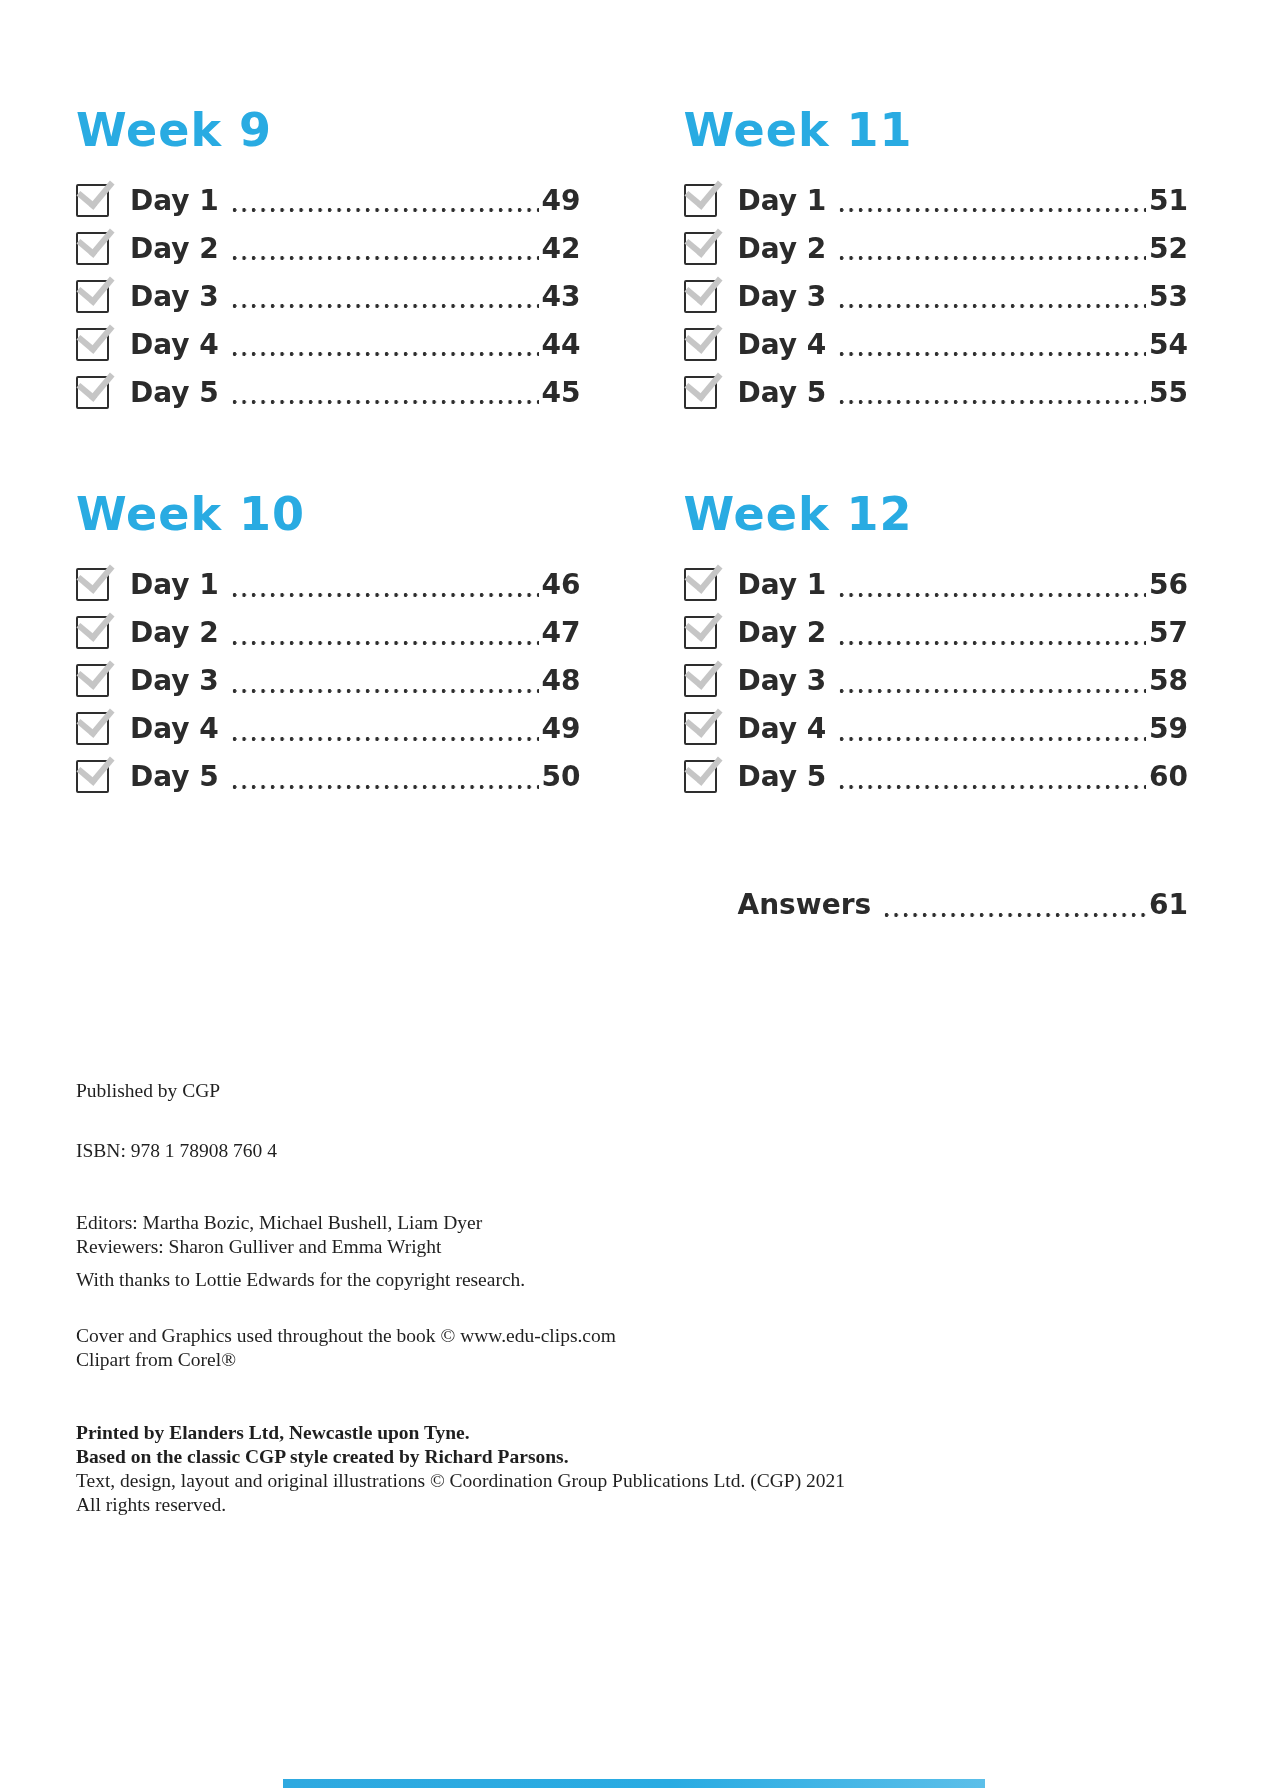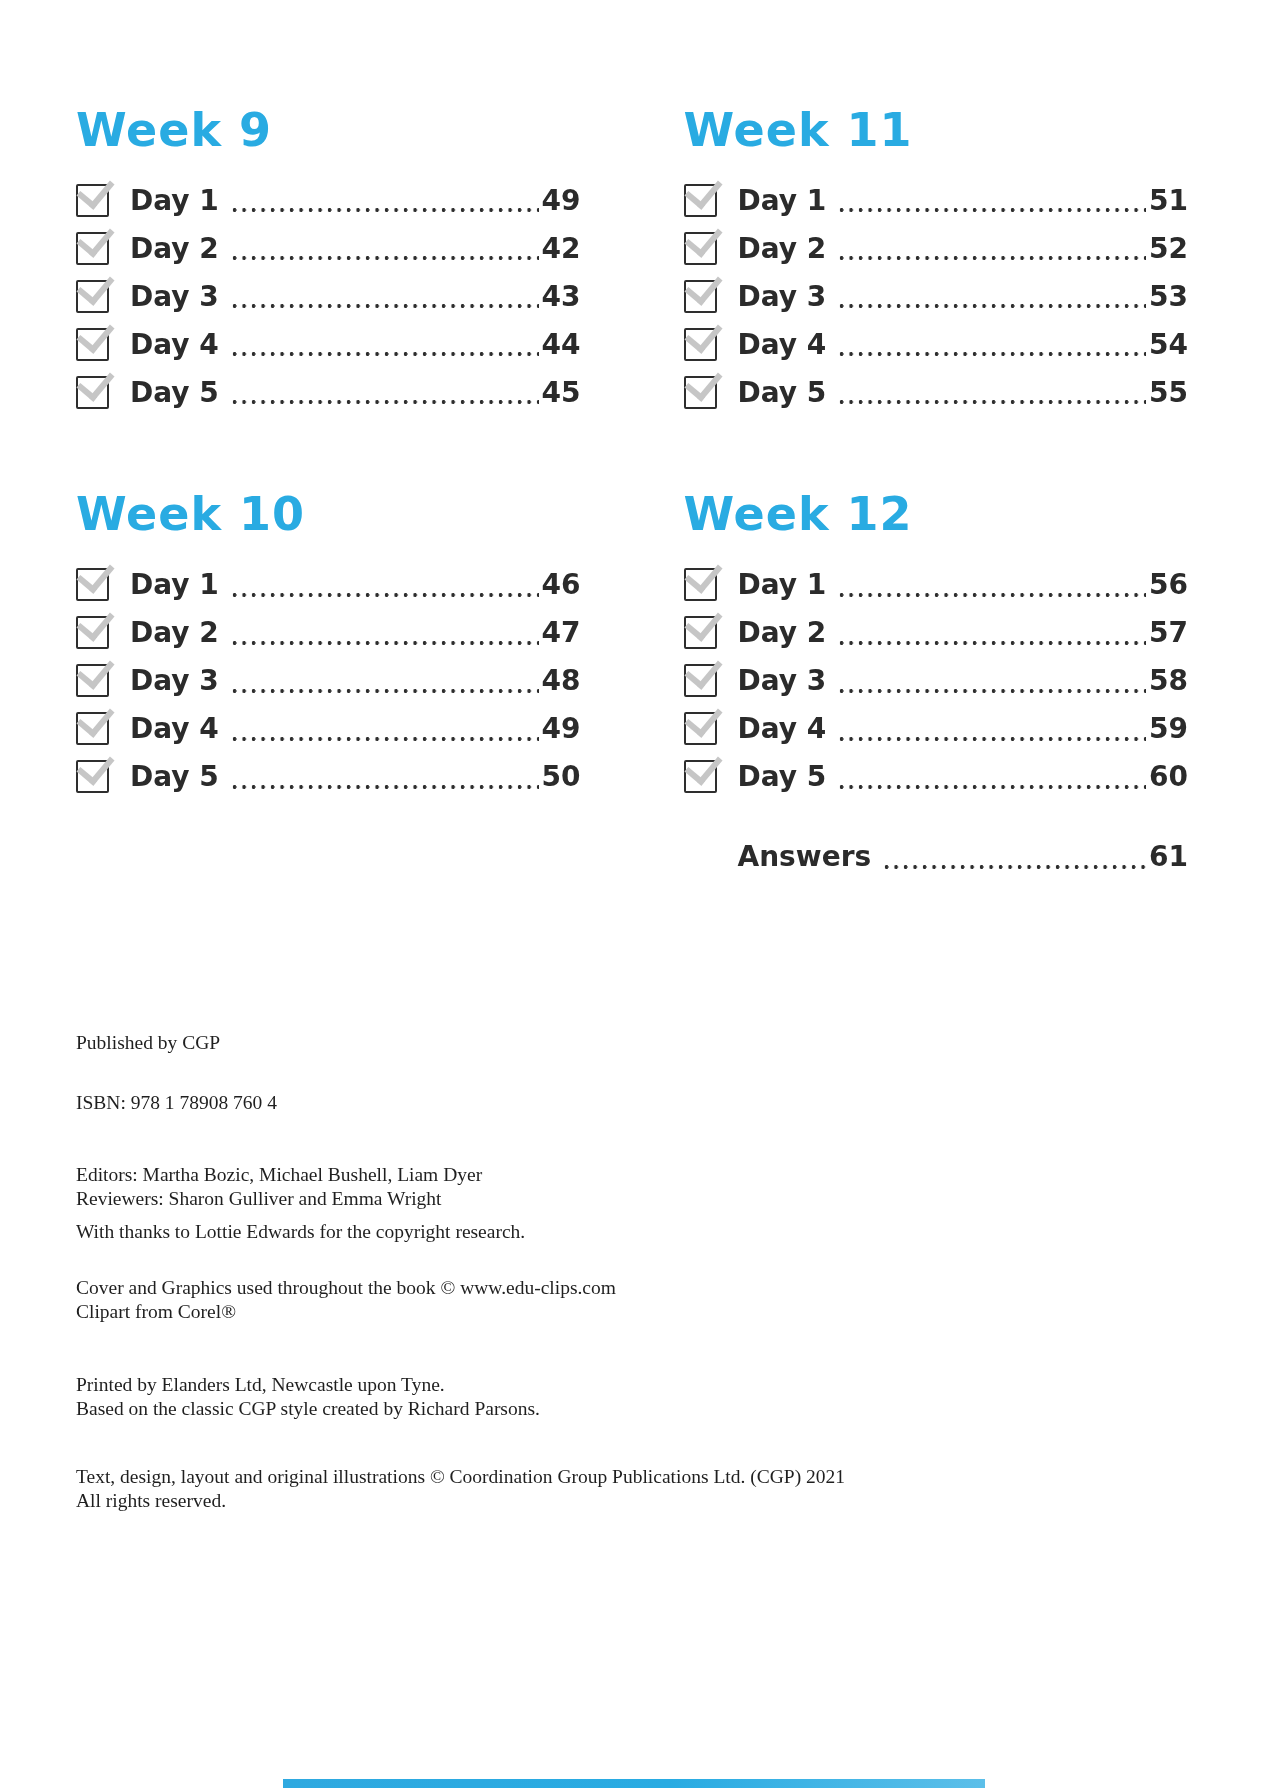--- a/index.html
+++ b/index.html
@@ -70,41 +70,41 @@
     background-image:radial-gradient(circle at 2.5px 5px,#2c2c2c 1.7px,transparent 2.1px);
     background-size:9.5px 10px;
     background-repeat:repeat-x;
     background-position:left center;
   }
   .pg{
     font-size:28px;
     white-space:nowrap;
   }
   .answers-row{
-    margin-top:32px;
+    margin-top:80px;
     padding-left:54px;
   }
 
   
   .colophon{
     margin-top:150px;
     font-family:"Liberation Serif","DejaVu Serif",serif;
     font-size:19.5px;
     line-height:24px;
     color:#1f1f1f;
   }
   .c-p{margin:0;}
   .c-line{display:block;}
   .mb36{margin-bottom:36px;}
   .mb48{margin-bottom:48px;}
   .mb9{margin-bottom:9px;}
   .mb11{margin-bottom:11px;}
   .mb32{margin-bottom:32px;}
   .mb49{margin-bottom:49px;}
-  .mb44{margin-bottom:44px;}
+  .mb44{font-weight:bold;}
 
   
   .notice-box{
     margin:46px 66px 0 66px;
     border:2.5px solid #3f3f3f;
     box-shadow:3px 4px 0 #a8a8a8;
     padding:13px 18px 14px 18px;
     text-align:center;
     font-family:"Liberation Serif","DejaVu Serif",serif;
     font-size:20px;

